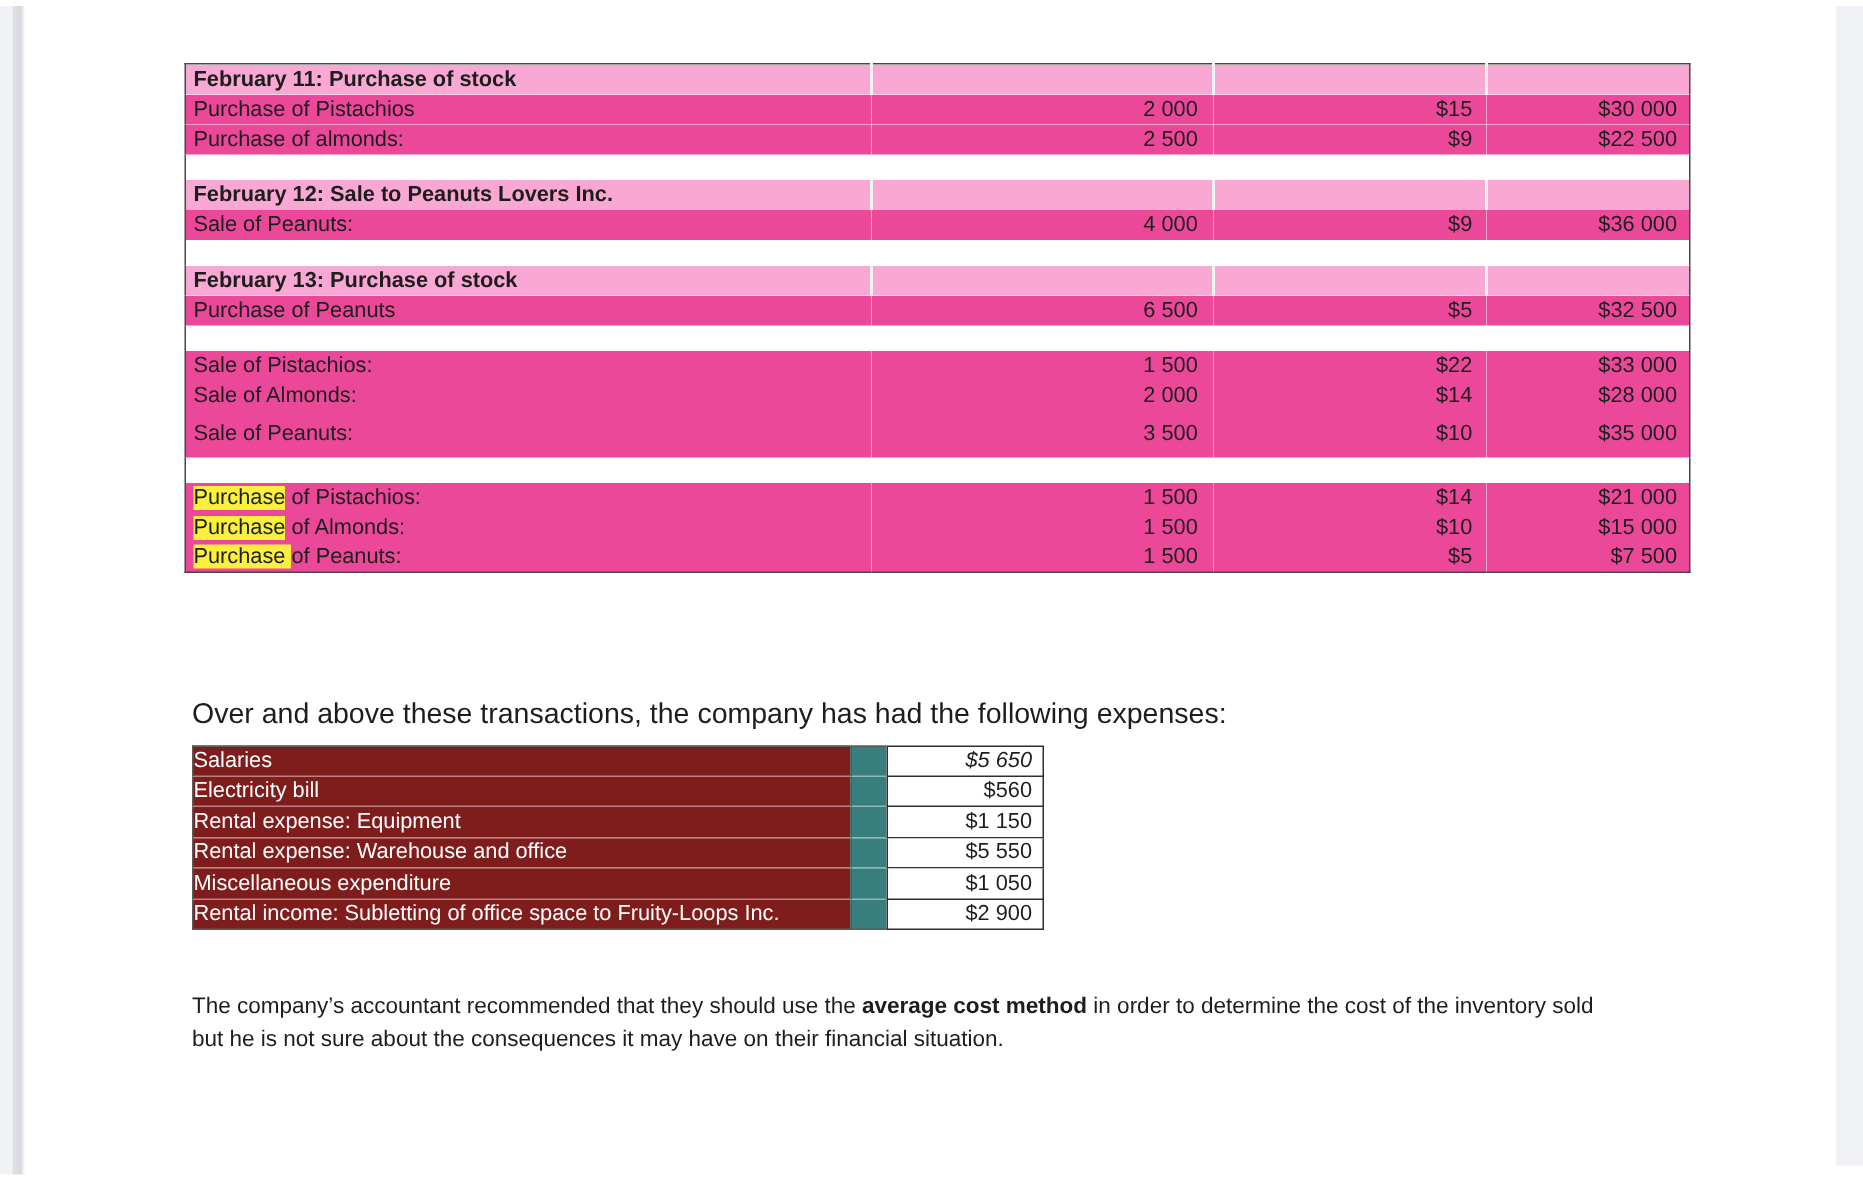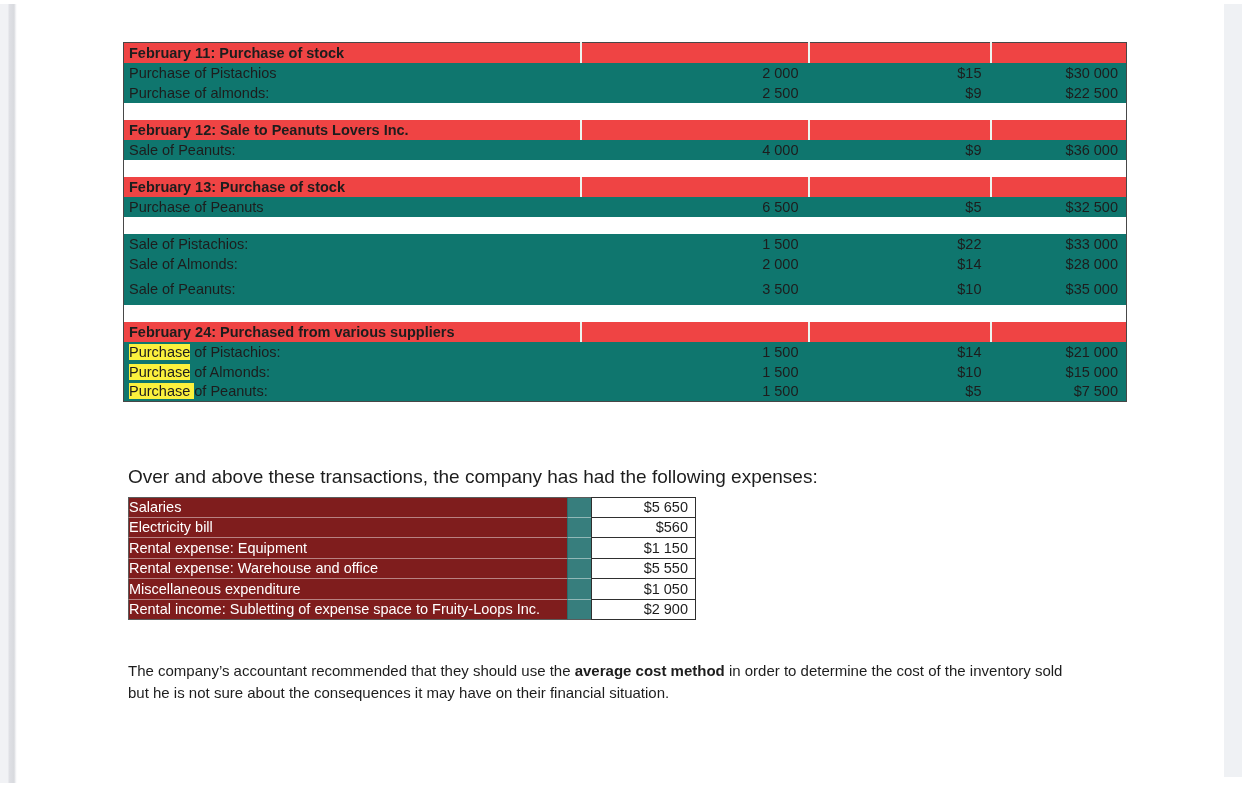--- a/index.html
+++ b/index.html
@@ -22,27 +22,27 @@
   
   table.transactions {
     position:absolute; left:123px; top:42px; width:1003px;
     border-collapse:collapse;
     border:1px solid #474747;
     font-size:14.5px;
     table-layout:fixed;
   }
   table.transactions td { vertical-align:middle; overflow:hidden; white-space:nowrap; }
   tr.sec-header td {
-    background:#ef4444;
+    background:#f9a8d4;
     font-weight:bold;
     height:20px;
     padding-left:5px;
   }
   tr.sec-header td.sep { border-right:2px solid #edf4f0; }
-  tr.trow td { height:20px; background:#0f766e; }
+  tr.trow td { height:20px; background:#ec4899; }
   tr.trow.tall td { height:31px; }
   tr.gap td { height:17px; background:#ffffff; }
   td.desc { padding-left:5px; text-align:left; }
   td.qty   { text-align:right; padding-right:10px; }
   td.price { text-align:right; padding-right:9px; }
   td.amt   { text-align:right; padding-right:8px; }
   .hl { background:#fbf13d; }
   
   .intro {
     position:absolute; left:128px; top:466px;
@@ -67,21 +67,21 @@
     border-left:1px solid #2a6b6a;
     border-bottom:1px solid rgba(255,255,255,.45);
   }
   td.e-value {
     width:105px; background:#ffffff; text-align:right; padding-right:7px;
     border-left:1px solid #2f2f2f;
     border-right:1px solid #2f2f2f;
     border-bottom:1px solid #2f2f2f;
   }
   tr.e-first td { border-top:1px solid #5b5b5b; }
-  tr.e-first td.e-value { border-top:1px solid #2f2f2f; }
+  tr.e-first td.e-value { border-top:1px solid #2f2f2f;font-style:italic; }
   tr.e-last td.e-label, tr.e-last td.e-spacer { border-bottom:1px solid #5b5b5b; }
   
   .closing {
     position:absolute; left:128px; top:660px; width:1000px;
     font-size:15px; line-height:21.5px;
   }
   .closing b { font-weight:bold; }
 </style>
 </head>
 <body>
@@ -162,26 +162,20 @@
       </tr>
       <tr class="trow tall">
         <td class="desc">Sale of Peanuts:</td>
         <td class="qty">3 500</td>
         <td class="price">$10</td>
         <td class="amt">$35 000</td>
       </tr>
       <tr class="gap">
         <td colspan="4"></td>
       </tr>
-      <tr class="sec-header">
-        <td class="sep">February 24: Purchased from various suppliers</td>
-        <td class="sep"></td>
-        <td class="sep"></td>
-        <td></td>
-      </tr>
       <tr class="trow">
         <td class="desc"><span class="hl">Purchase</span> of Pistachios:</td>
         <td class="qty">1 500</td>
         <td class="price">$14</td>
         <td class="amt">$21 000</td>
       </tr>
       <tr class="trow">
         <td class="desc"><span class="hl">Purchase</span> of Almonds:</td>
         <td class="qty">1 500</td>
         <td class="price">$10</td>
@@ -219,20 +213,20 @@
         <td class="e-label">Rental expense: Warehouse and office</td>
         <td class="e-spacer"></td>
         <td class="e-value">$5 550</td>
       </tr>
       <tr class="">
         <td class="e-label">Miscellaneous expenditure</td>
         <td class="e-spacer"></td>
         <td class="e-value">$1 050</td>
       </tr>
       <tr class=" e-last">
-        <td class="e-label">Rental income: Subletting of expense space to Fruity-Loops Inc.</td>
+        <td class="e-label">Rental income: Subletting of office space to Fruity-Loops Inc.</td>
         <td class="e-spacer"></td>
         <td class="e-value">$2 900</td>
       </tr>
     </tbody>
 </table>
 
 <p class="closing"><span>The company’s accountant recommended that they should use the </span><b>average cost method</b><span> in order to determine the cost of the inventory sold</span><br><span>but he is not sure about the consequences it may have on their financial situation.</span></p>
 
 </body></html>

